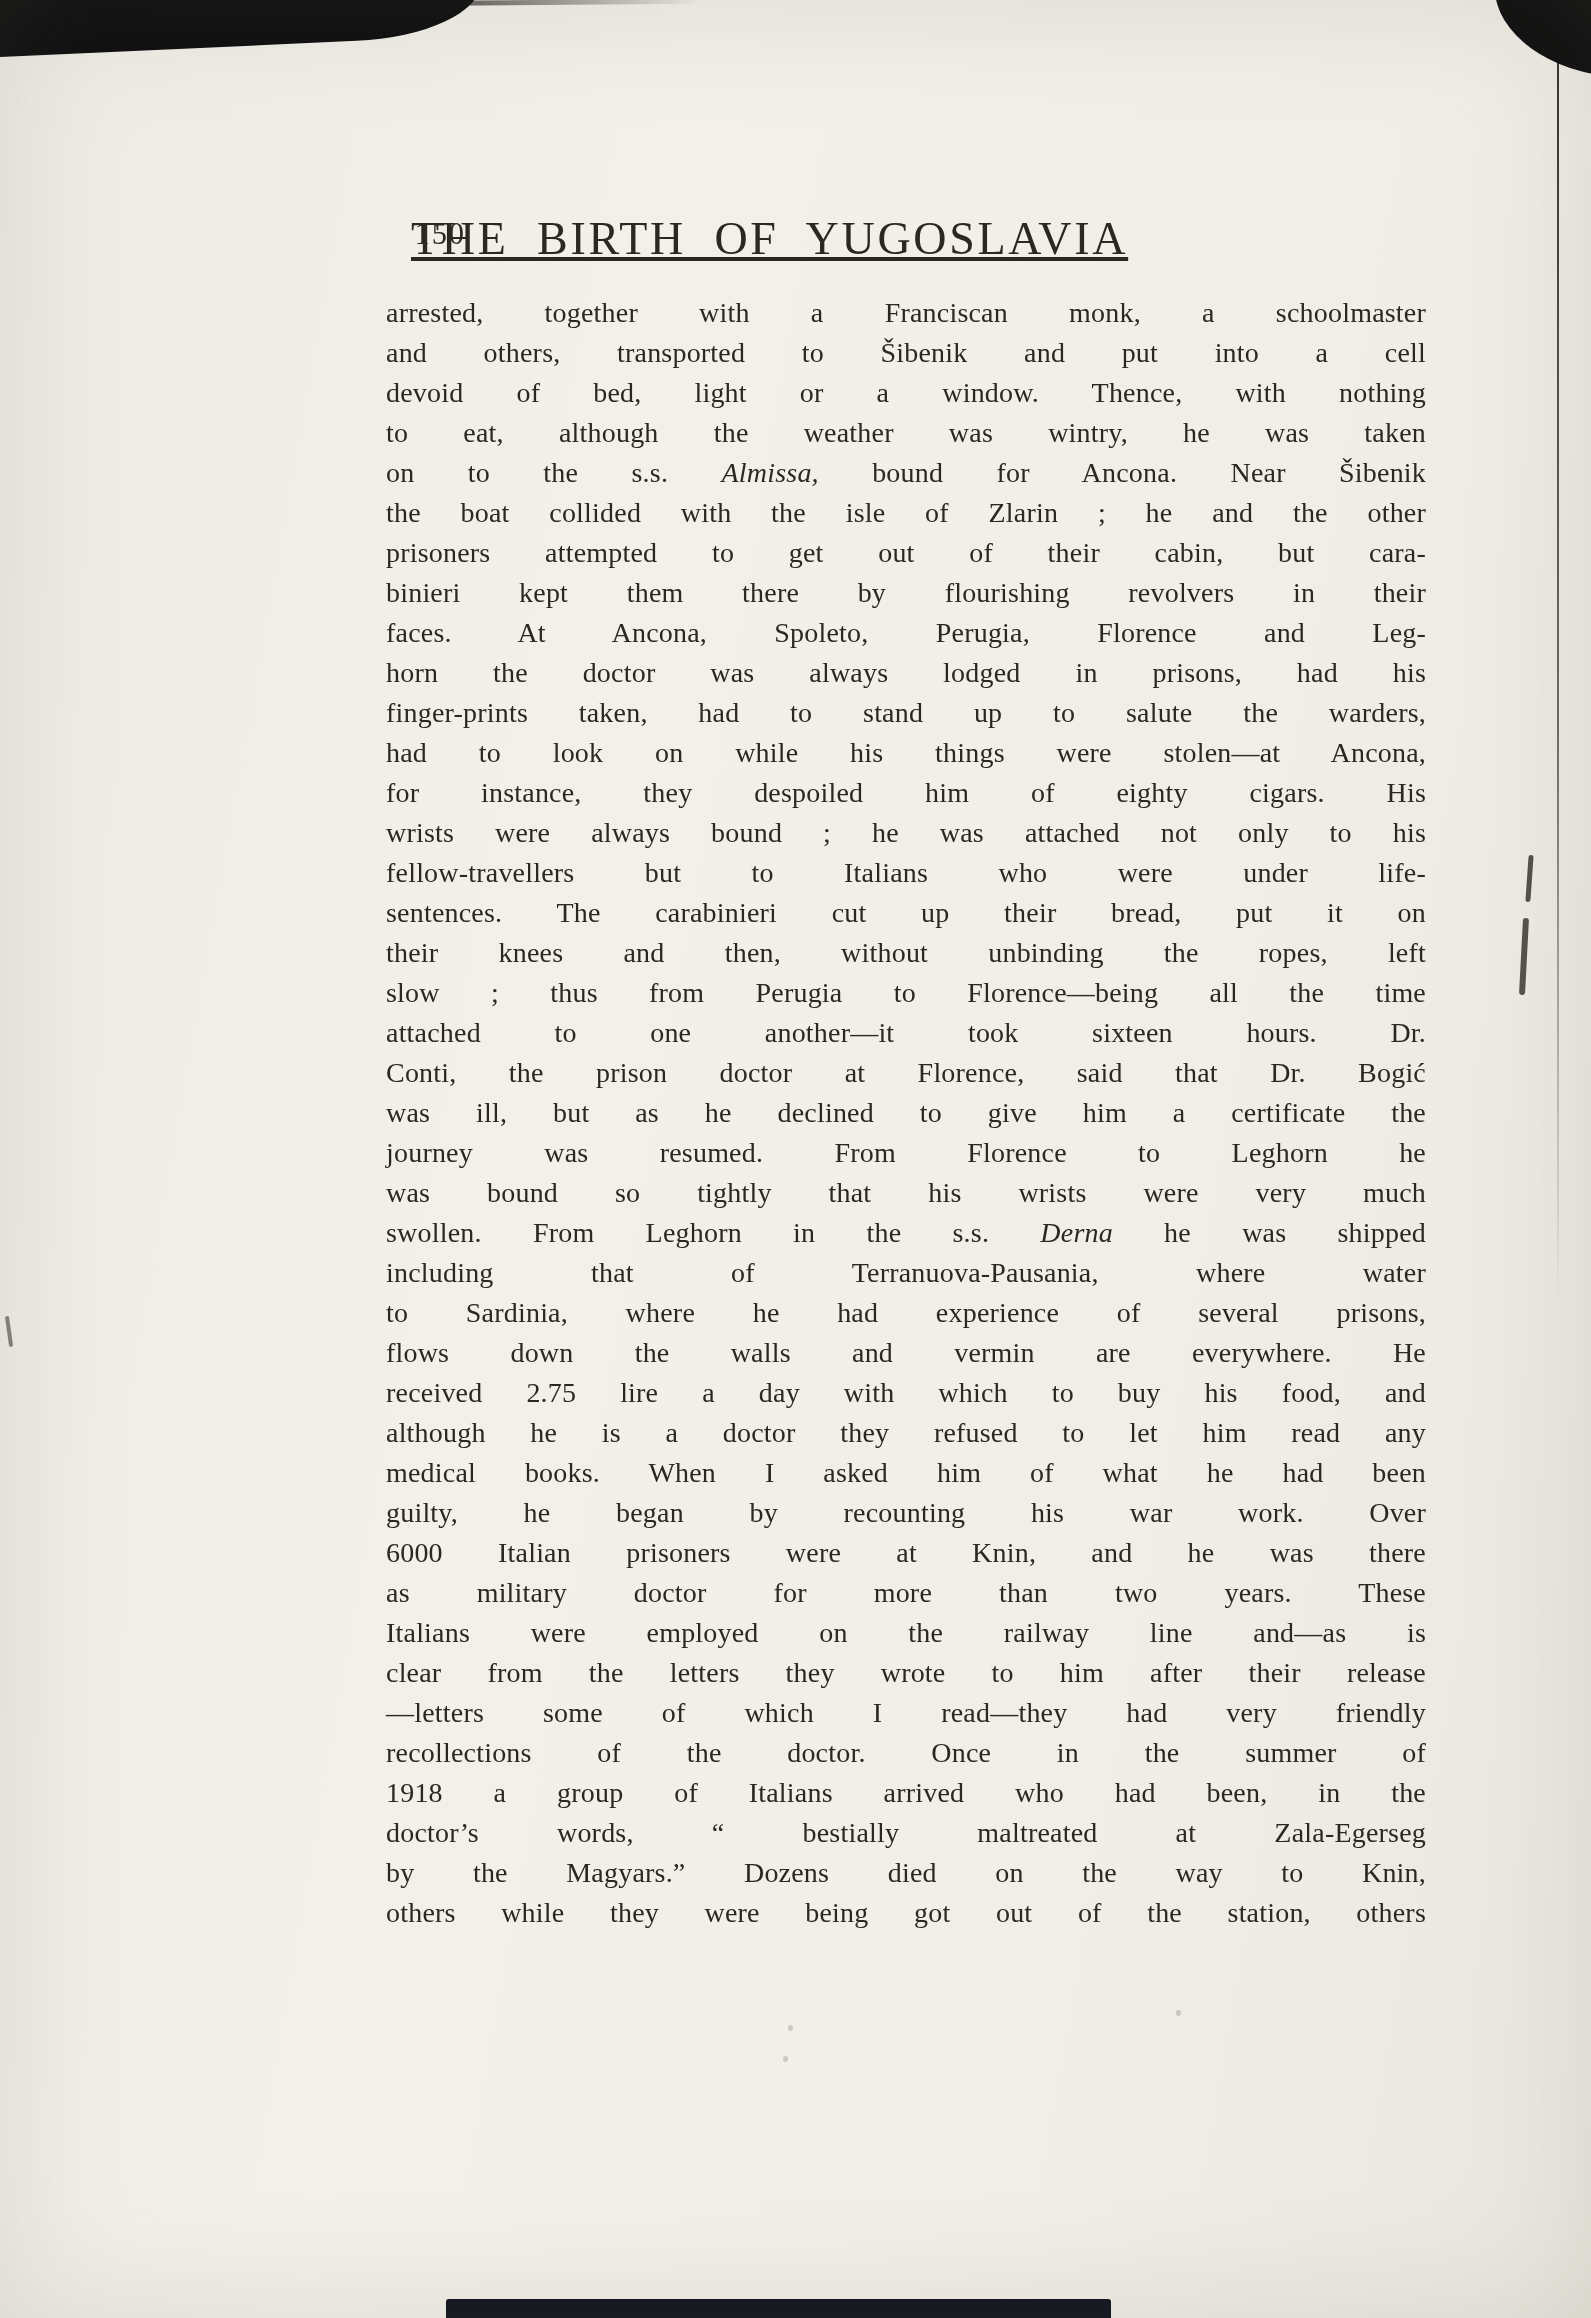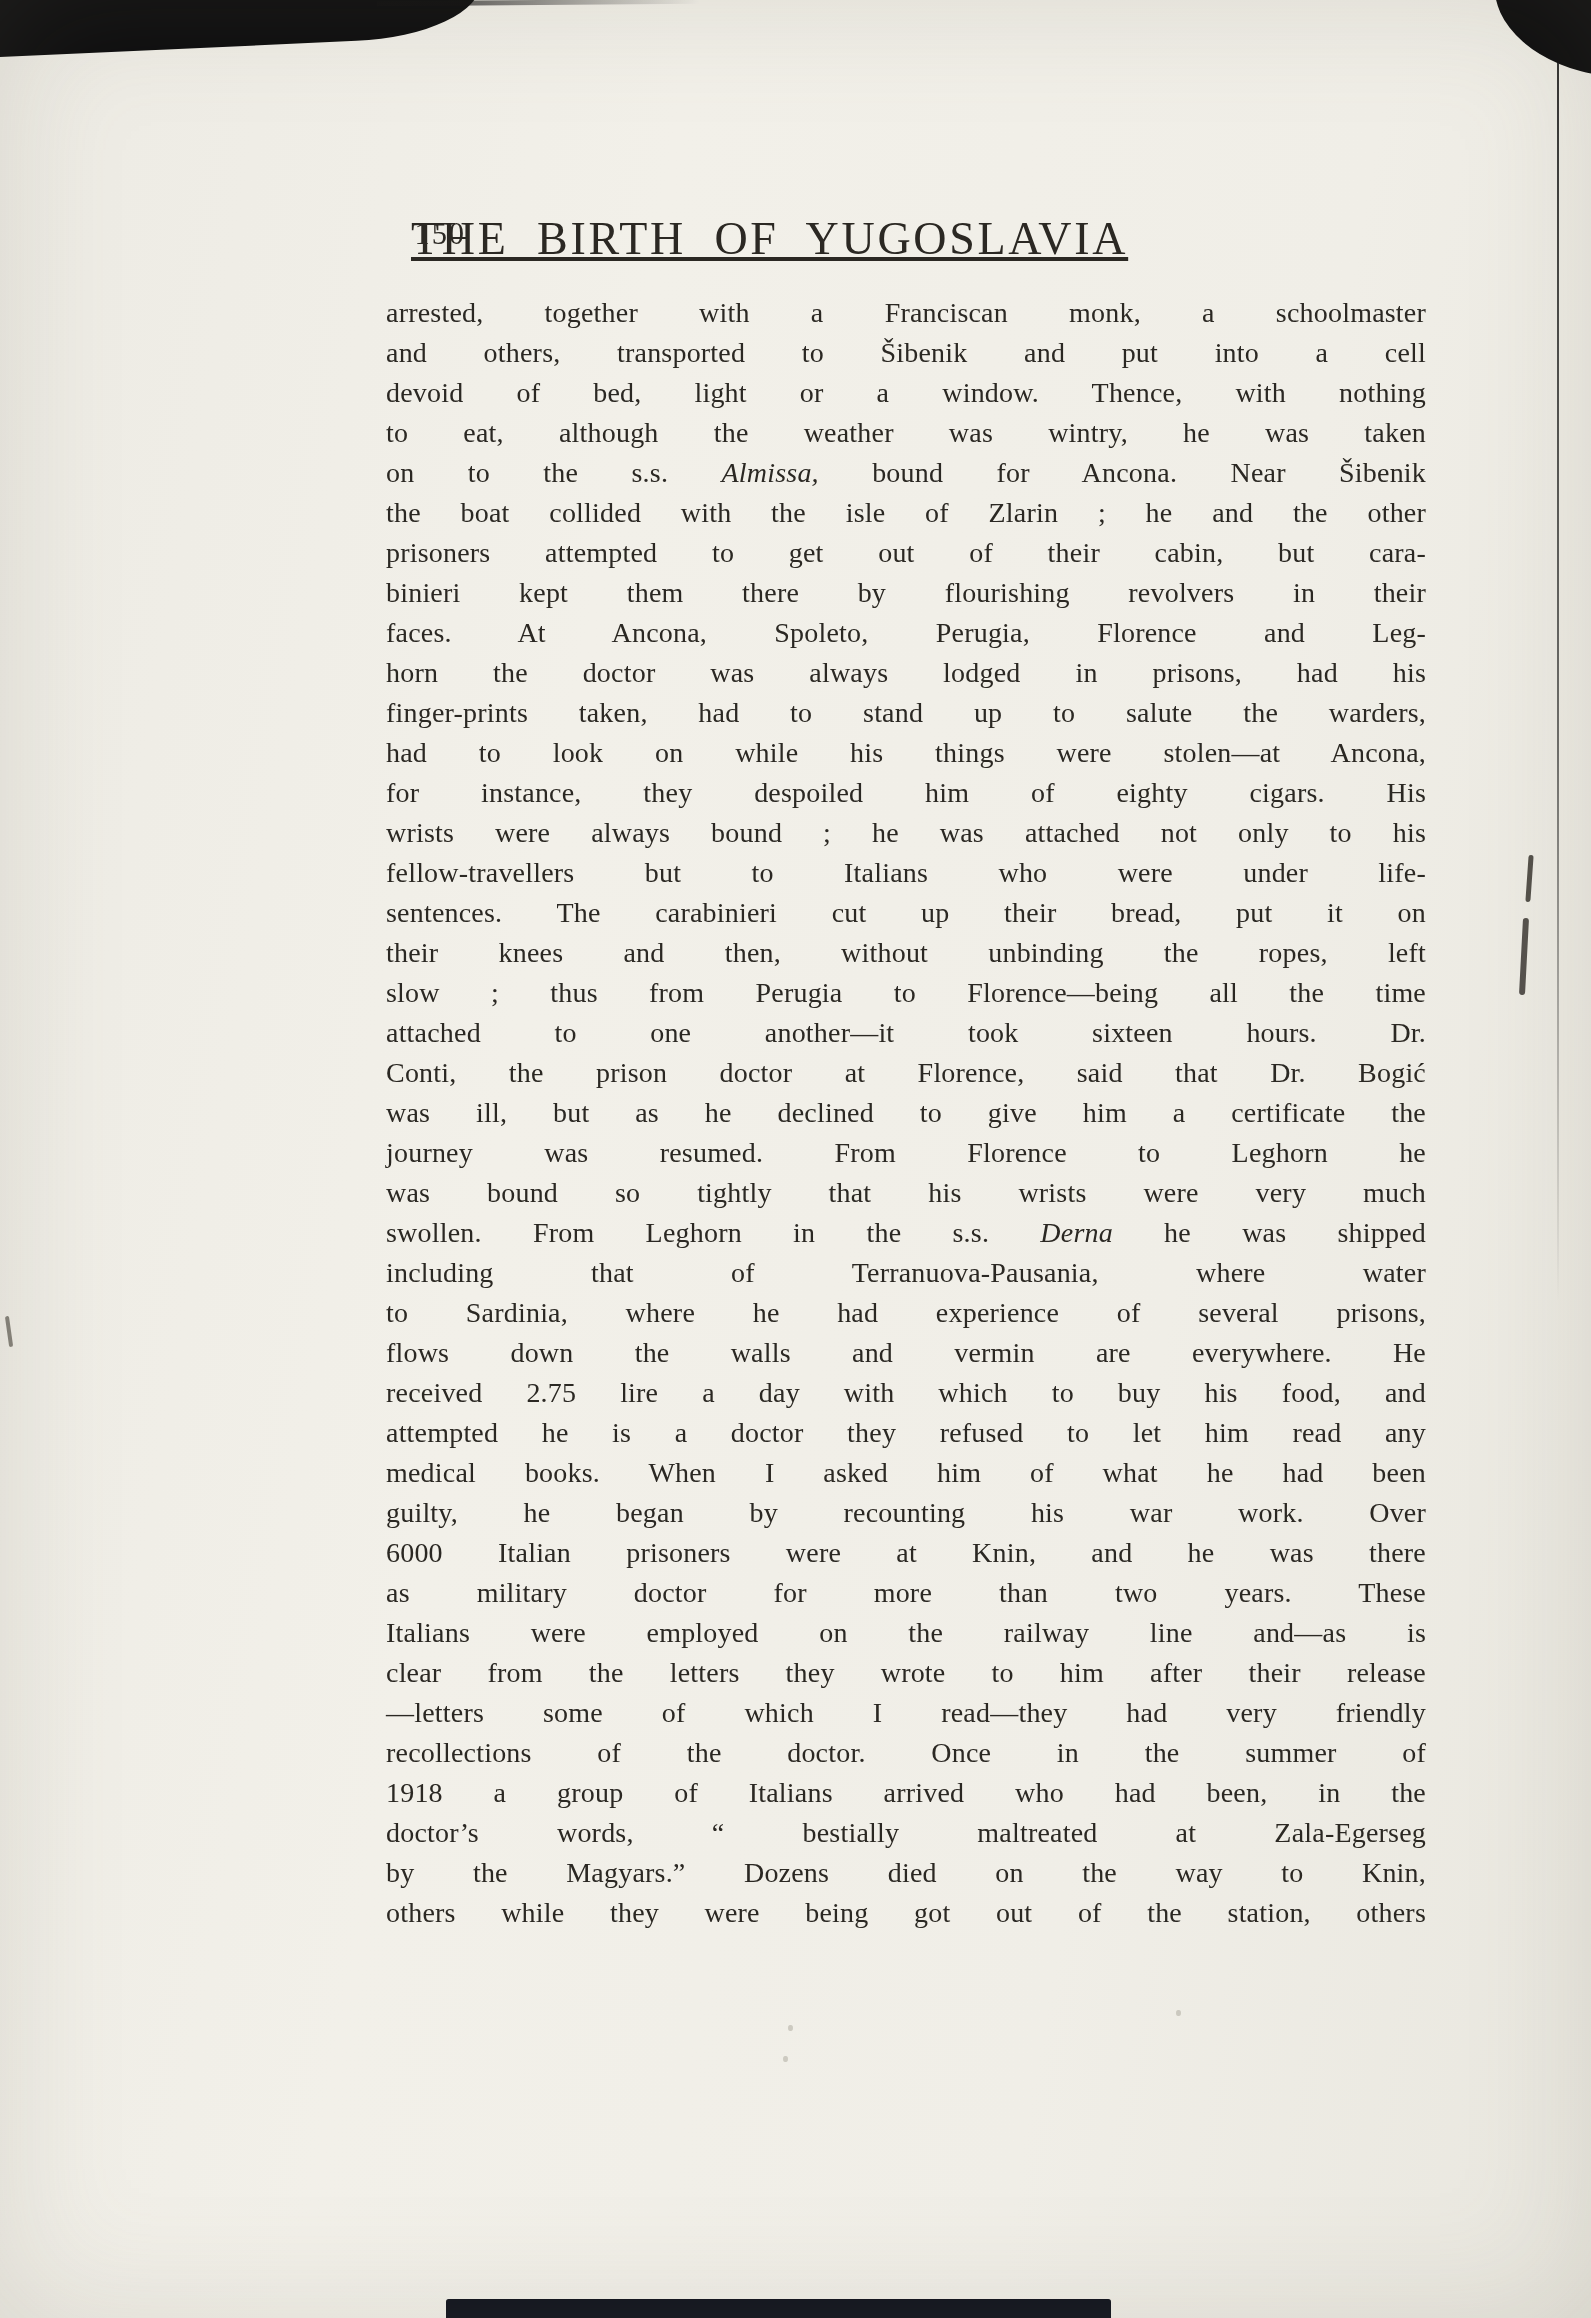--- a/index.html
+++ b/index.html
@@ -175,21 +175,21 @@
       <div class="line"><span>attached to one another—it took sixteen hours. Dr.</span></div>
       <div class="line"><span>Conti, the prison doctor at Florence, said that Dr. Bogić</span></div>
       <div class="line"><span>was ill, but as he declined to give him a certificate the</span></div>
       <div class="line"><span>journey was resumed. From Florence to Leghorn he</span></div>
       <div class="line"><span>was bound so tightly that his wrists were very much</span></div>
       <div class="line"><span>swollen. From Leghorn in the s.s. </span><i>Derna</i><span> he was shipped</span></div>
       <div class="line"><span>including that of Terranuova-Pausania, where water</span></div>
       <div class="line"><span>to Sardinia, where he had experience of several prisons,</span></div>
       <div class="line"><span>flows down the walls and vermin are everywhere. He</span></div>
       <div class="line"><span>received 2.75 lire a day with which to buy his food, and</span></div>
-      <div class="line"><span>attempted he is a doctor they refused to let him read any</span></div>
+      <div class="line"><span>although he is a doctor they refused to let him read any</span></div>
       <div class="line"><span>medical books. When I asked him of what he had been</span></div>
       <div class="line"><span>guilty, he began by recounting his war work. Over</span></div>
       <div class="line"><span>6000 Italian prisoners were at Knin, and he was there</span></div>
       <div class="line"><span>as military doctor for more than two years. These</span></div>
       <div class="line"><span>Italians were employed on the railway line and—as is</span></div>
       <div class="line"><span>clear from the letters they wrote to him after their release</span></div>
       <div class="line"><span>—letters some of which I read—they had very friendly</span></div>
       <div class="line"><span>recollections of the doctor. Once in the summer of</span></div>
       <div class="line"><span>1918 a group of Italians arrived who had been, in the</span></div>
       <div class="line"><span>doctor’s words, “ bestially maltreated at Zala-Egerseg</span></div>

